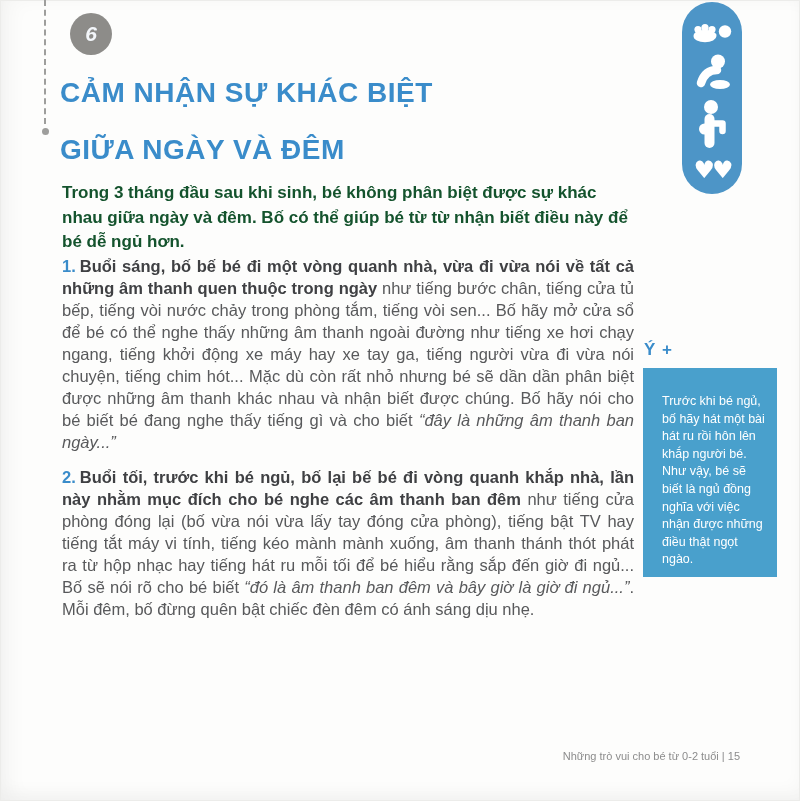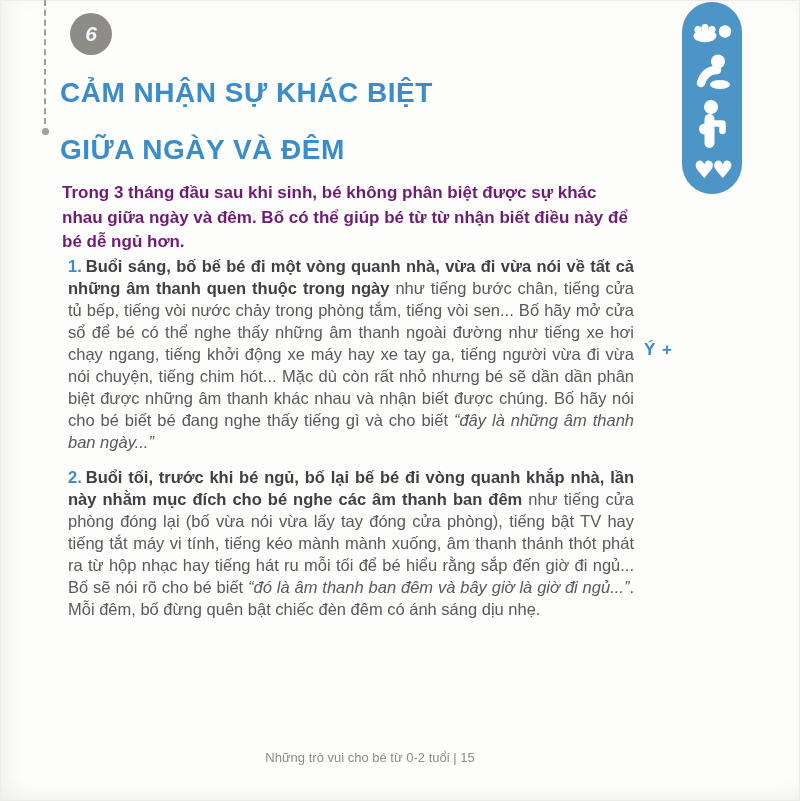--- a/index.html
+++ b/index.html
@@ -22,28 +22,28 @@
     display:flex;align-items:center;justify-content:center;font-style:italic;
   }
   
   .title{
     position:absolute;left:60px;top:64px;width:600px;
     color:#3a8cca;font-size:28px;line-height:57px;font-weight:bold;letter-spacing:0.5px;
   }
   
   .intro{
     position:absolute;left:62px;top:181px;width:576px;
-    color:#701a75;font-size:17px;line-height:24.5px;font-weight:bold;
+    color:#14532d;font-size:17px;line-height:24.5px;font-weight:bold;
   }
   
   .body-text{
     position:absolute;left:62px;top:255px;width:572px;
     color:#58595b;font-size:16.5px;line-height:22px;text-align:justify;
   }
-  .body-text p{margin:0 0 13px 6px;}
+  .body-text p{margin:0 0 13px 0;}
   .para-number{color:#3a8cca;font-weight:bold;margin-right:4px;}
   .para-bold{color:#3f4043;font-weight:bold;}
   .para-italic{font-style:italic;}
   
   .icon-pill{
     position:absolute;left:682px;top:2px;width:60px;height:192px;
     background:#4d95c7;border-radius:30px;
     display:flex;flex-direction:column;align-items:center;justify-content:space-between;
     padding:16px 0 14px 0;box-sizing:border-box;
   }
@@ -58,21 +58,21 @@
   }
   .tip-box{
     position:absolute;left:643px;top:368px;width:134px;height:209px;
     background:#49a0cc;color:#ffffff;
     font-size:12.5px;line-height:17.6px;
     padding:25px 10px 0 19px;box-sizing:border-box;
   }
   
   .footer{
     position:absolute;left:0;top:750px;width:740px;
-    text-align:center;color:#8c8c8c;font-size:13px;
+    text-align:right;color:#8c8c8c;font-size:11px;
   }
 </style>
 </head>
 <body>
 
 <div class="page">
 
   <div class="dotted-line"></div>
   <div class="dotted-dot"></div>
 
@@ -113,16 +113,17 @@
         <path d="M14.5,19 L14.5,43" stroke="#ffffff" stroke-width="10" stroke-linecap="round" fill="none"></path>
         <circle cx="9.5" cy="29" r="5.5" fill="#ffffff"></circle>
         <path d="M17,23.5 L27.5,23.5 L27.5,31" stroke="#ffffff" stroke-width="6.5" fill="none" stroke-linecap="round" stroke-linejoin="round"></path>
       </svg>
     </span>
     <span class="hearts">♥♥</span>
   </div>
 
 
   <div class="tip-label">Ý +</div>
+  <div class="tip-box">Trước khi bé ngủ, bố hãy hát một bài hát ru rồi hôn lên khắp người bé. Như vậy, bé sẽ biết là ngủ đồng nghĩa với việc nhận được những điều thật ngọt ngào.</div>
 
   <div class="footer">Những trò vui cho bé từ 0-2 tuổi | 15</div>
 
 </div>
 
 </body></html>

